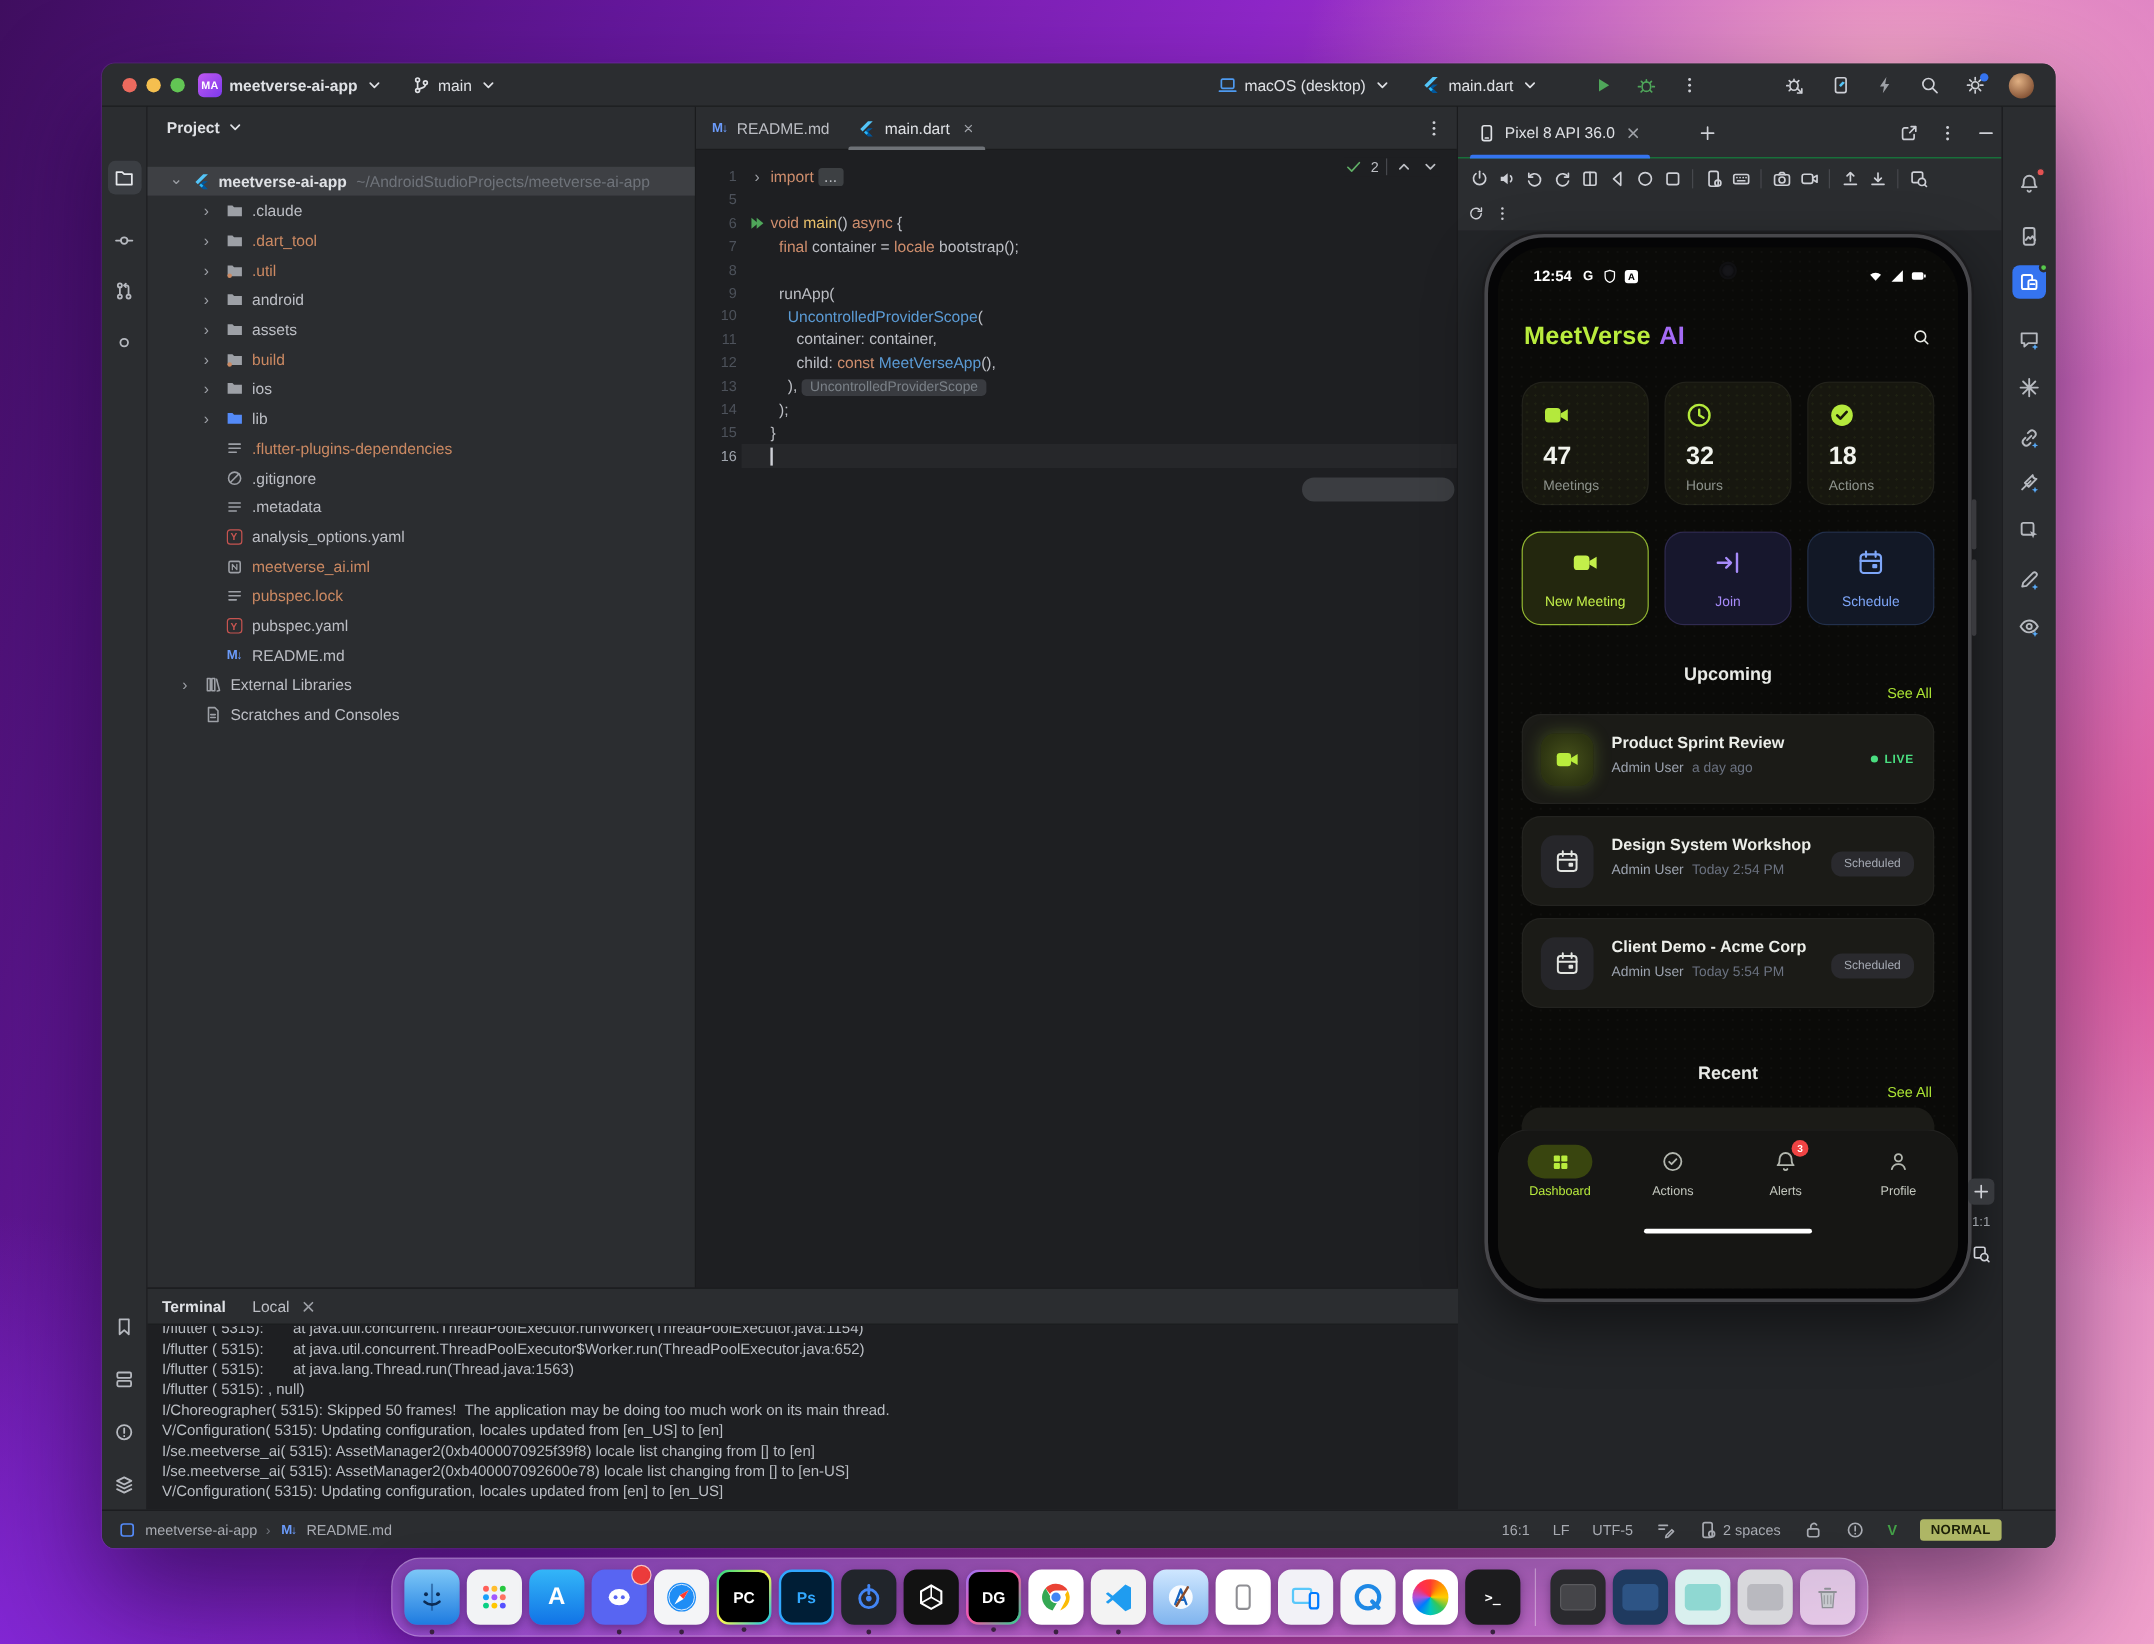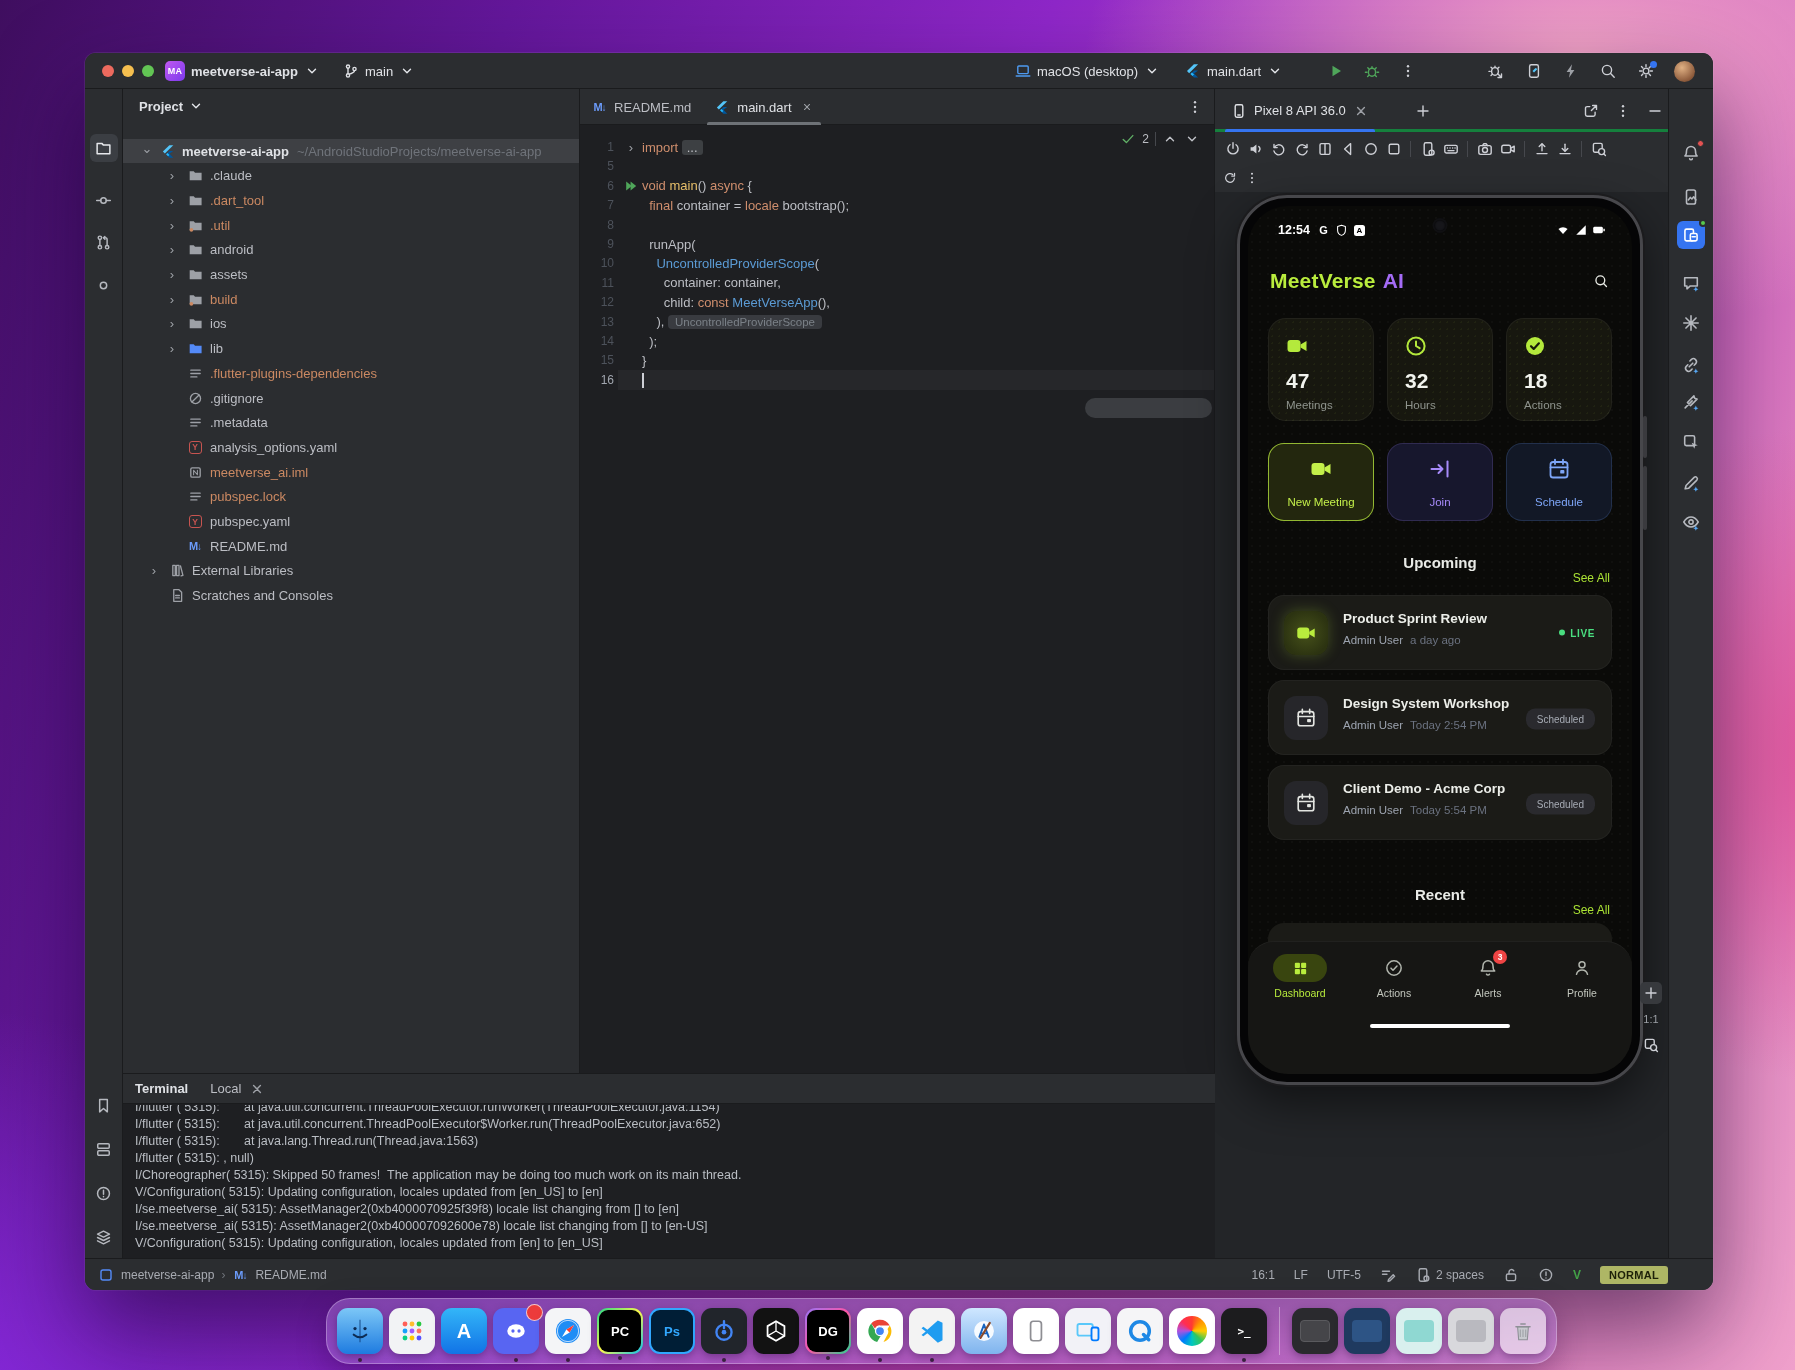--- a/index.html
+++ b/index.html
@@ -58,21 +58,21 @@
   .ctext{position:absolute;left:62px;}
   .kw{color:#cf8e6d;}.cls{color:#5b9bd5;}.fn{color:#e8bf6a;}.pl{color:#bcbec4;}
   .fold{background:#3d4043;border-radius:3px;padding:0 5px;color:#bcbec4;}
   .inlay{background:#393b40;border-radius:4px;padding:1px 7px;color:#7a8087;font-family:"Liberation Sans",sans-serif;font-size:11.5px;}
   .caret-hl{position:absolute;left:38px;right:0;height:20px;background:rgba(255,255,255,.04);}
   .caret{position:absolute;left:62px;top:3px;width:1.5px;height:15px;background:#ced0d6;}
   .inspect{position:absolute;right:14px;top:42px;display:flex;align-items:center;gap:6px;background:#1e1f22;color:#bcbec4;font-size:12px;}
   .hpill{position:absolute;left:505px;top:309px;width:127px;height:20px;border-radius:10px;background:#3b3d41;}
   
   .devpanel{position:absolute;left:1130px;top:36px;width:453px;height:1169px;background:#2b2d30;}
-  .dev-head{position:absolute;left:0;top:0;width:100%;height:43px;border-bottom:3px solid #15803d;}
+  .dev-head{position:absolute;left:0;top:0;width:100%;height:43px;border-bottom:1px solid #15803d;}
   .dev-tab{position:absolute;left:8px;top:0;height:43px;display:flex;align-items:center;gap:7px;padding:0 8px;color:#dfe1e5;}
   .dev-tab::after{content:"";position:absolute;left:2px;right:2px;bottom:0;height:3px;background:#3574f0;border-radius:2px 2px 0 0;}
   .dev-hbtn{position:absolute;top:10px;width:24px;height:24px;display:flex;align-items:center;justify-content:center;color:#ced0d6;}
   .dev-tb{position:absolute;left:6px;top:43px;height:34px;display:flex;align-items:center;}
   .dev-tb .tbi{width:23px;height:24px;display:flex;align-items:center;justify-content:center;color:#ced0d6;}
   .dev-tb .sep{width:1px;height:16px;background:#46484d;margin:0 5px;}
   .dev-tb2{position:absolute;left:8px;top:77px;height:26px;display:flex;align-items:center;gap:8px;color:#ced0d6;}
   .canvas{position:absolute;left:0;top:103px;width:100%;height:1066px;background:#232528;}
   .zoomcol{position:absolute;right:6px;display:flex;flex-direction:column;align-items:center;gap:9px;color:#9ca0a6;}
   .zbtn{width:22px;height:22px;border-radius:5px;background:#37393d;display:flex;align-items:center;justify-content:center;color:#ced0d6;}

